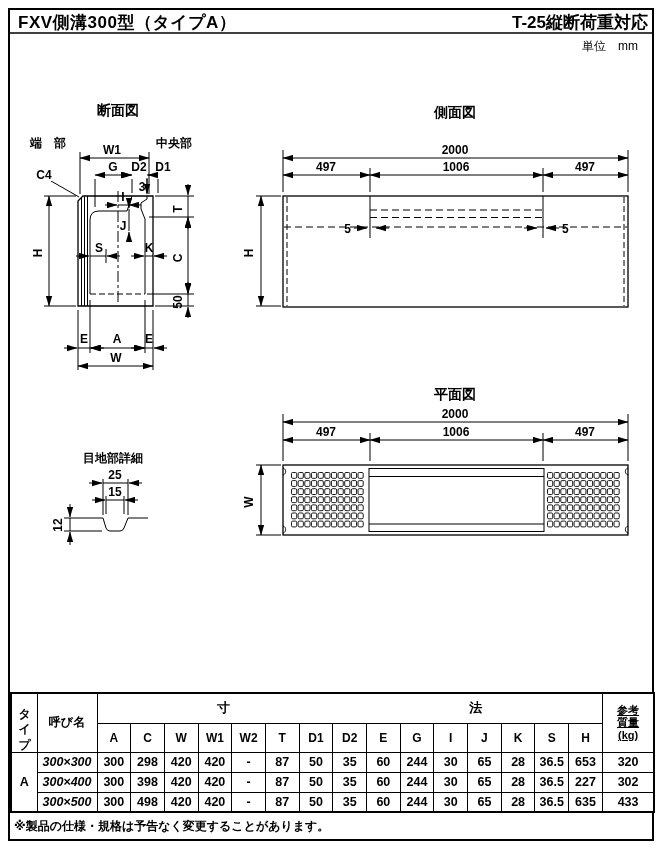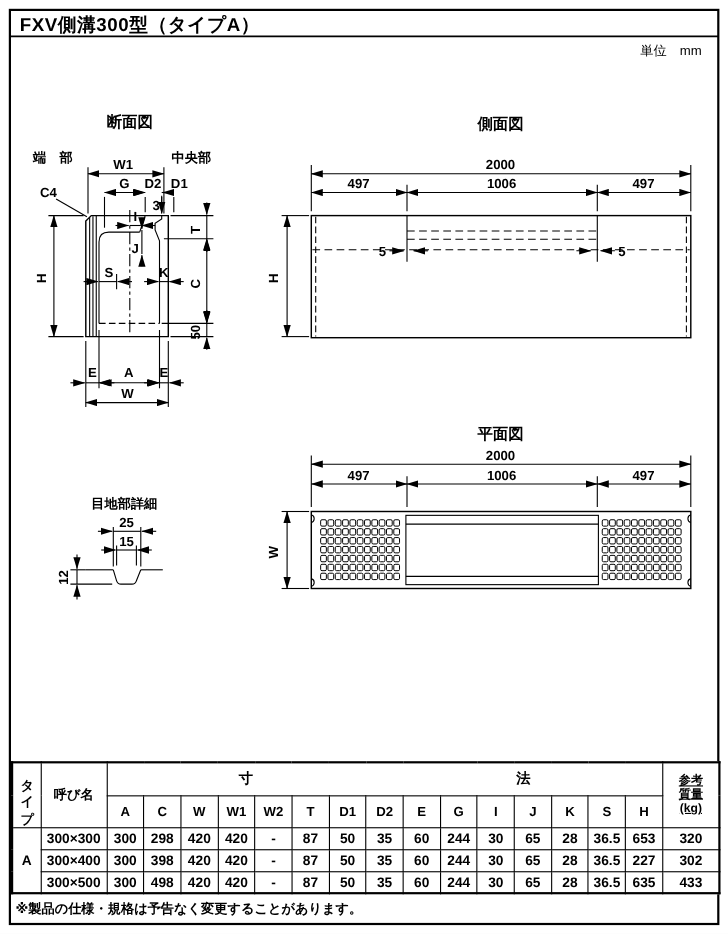--- a/index.html
+++ b/index.html
@@ -15,21 +15,21 @@
   .spec-table{position:absolute;left:10px;top:692px;width:644px;border-collapse:collapse;
               table-layout:fixed;background:#fff;text-align:center;
               font:bold 12px "Liberation Sans","DejaVu Sans",sans-serif;border:2px solid #000;}
   .spec-table th,.spec-table td{border:1px solid #000;padding:0;overflow:hidden;}
   .spec-table thead tr.r1{height:30px;}
   .spec-table thead tr.r2{height:29px;}
   .spec-table tbody tr{height:20px;}
   .type-head{writing-mode:vertical-rl;text-orientation:upright;letter-spacing:1px;font-size:12px;}
   .dims-head{display:flex;justify-content:space-around;align-items:center;font-size:13px;}
   .mass-head{font-size:11px;line-height:1.15;white-space:pre-line;font-weight:bold;text-decoration:underline;}
-  .name-cell{font-size:12.5px;}
+  .name-cell{font-size:12.5px;font-style:italic;}
   .spec-table tbody td{font-size:12.5px;}
   
   .dw{stroke:#000;fill:none;stroke-width:1;}
   text.lbl{fill:#000;stroke:none;font-weight:bold;font-size:12px;font-family:"Liberation Sans","DejaVu Sans",sans-serif;}
   text.vtitle{fill:#000;stroke:none;font-weight:bold;font-size:14px;font-family:"Liberation Sans","DejaVu Sans",sans-serif;}
 </style>
 </head>
 <body>
 
 <div class="sheet">
@@ -394,20 +394,21 @@
     <line x1="64" y1="518" x2="78" y2="518"></line>
     <line x1="64" y1="531" x2="102" y2="531"></line>
     <line x1="70" y1="504" x2="70" y2="517" marker-end="url(#ah)"></line>
     <line x1="70" y1="545" x2="70" y2="532" marker-end="url(#ah)"></line>
     <line x1="70" y1="518" x2="70" y2="531"></line>
     <text class="lbl" x="62" y="525" text-anchor="middle" transform="rotate(-90 62 525)">12</text>
   </g>
 </svg>
 
   <div class="abs title-left">FXV側溝300型（タイプA）</div>
+  <div class="abs title-right">T-25縦断荷重対応</div>
   <div class="abs unit">単位　mm</div>
 
   <table class="spec-table">
     <colgroup>
       <col style="width:26px">
         <col style="width:60px">
       <col span="15" style="width:33.7px">
       <col style="width:52px">
     </colgroup>
     <thead>

